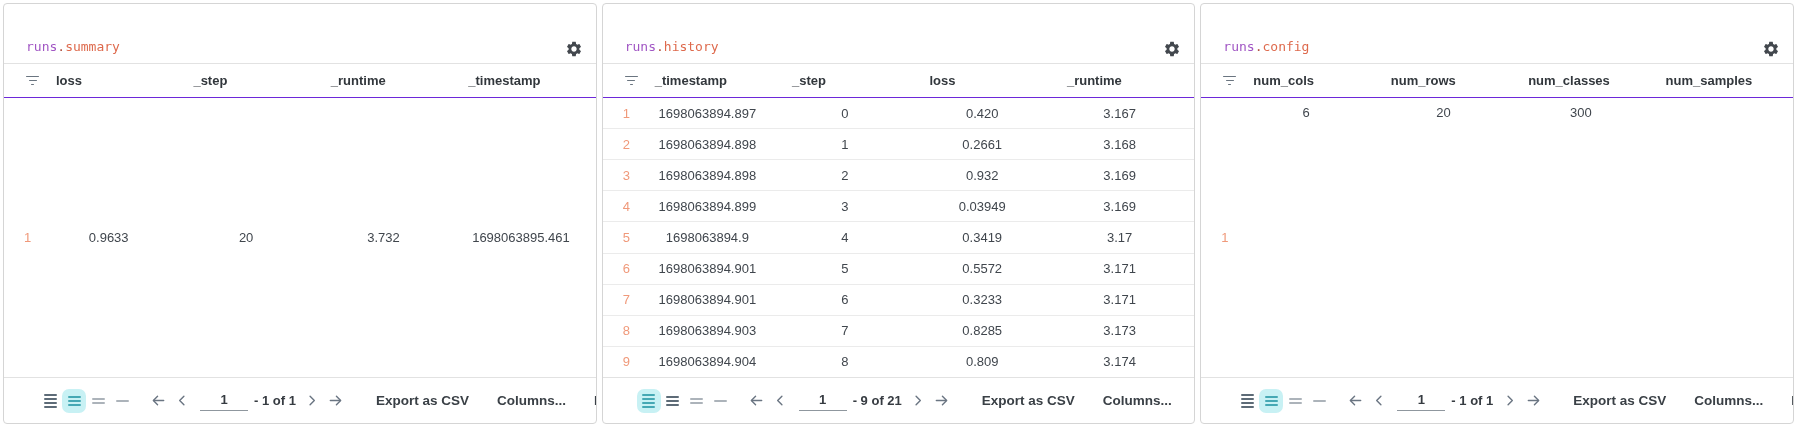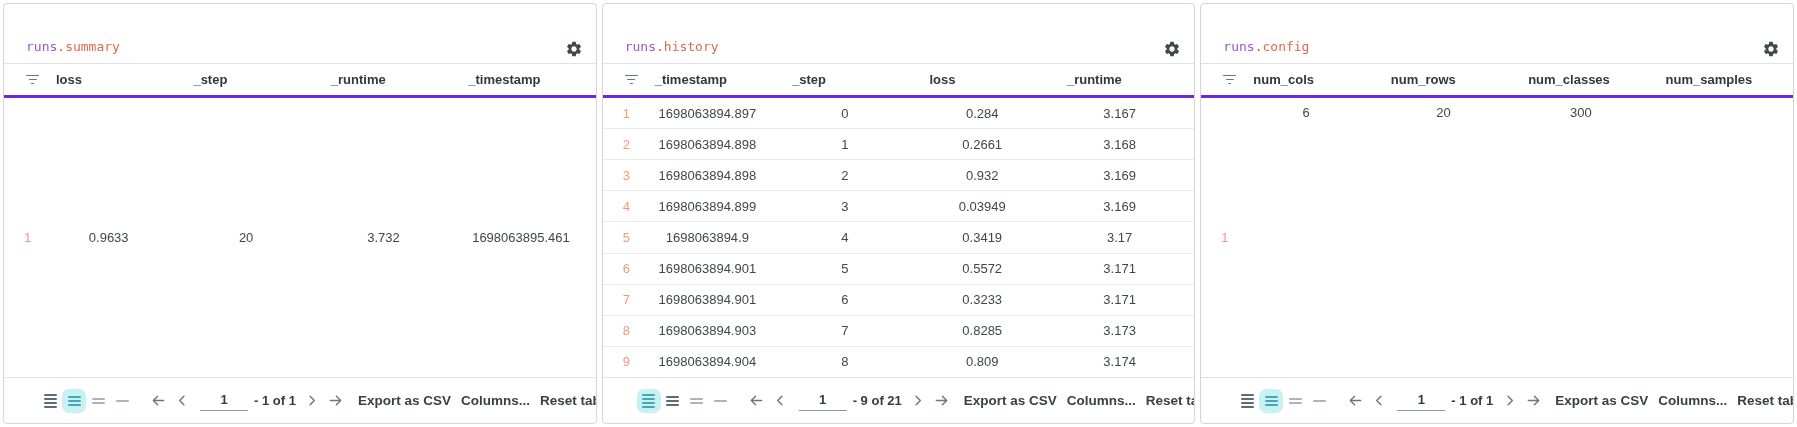--- a/index.html
+++ b/index.html
@@ -7,21 +7,21 @@
   *{box-sizing:border-box;}
   .dashboard{display:flex;gap:5px;padding:3px;height:427px;}
   .card{flex:1;background:#fff;border:1px solid #d5d5d5;border-radius:4px;display:flex;flex-direction:column;overflow:hidden;}
   .card-head{flex:0 0 60px;display:flex;align-items:flex-end;justify-content:space-between;padding:0 13px 9px 22px;border-bottom:1px solid #e2e2e2;}
   .panel-title{font-family:"DejaVu Sans Mono","Liberation Mono",monospace;font-size:13px;letter-spacing:0;white-space:nowrap;}
   .t-prefix{color:#a156c4;}
   .t-sep{color:#b05443;}
   .t-suffix{color:#de6a4d;}
   .gear-btn{width:18px;height:18px;color:#43484e;cursor:pointer;margin-bottom:-4px;flex:0 0 auto;}
   .gear-btn svg{width:18px;height:18px;display:block;}
-  .col-head{flex:0 0 34px;display:grid;grid-template-columns:42px repeat(4,1fr);align-items:center;border-bottom:3px solid #6d28d9;}
+  .col-head{flex:0 0 34px;display:grid;grid-template-columns:42px repeat(4,1fr);align-items:center;border-bottom:1px solid #6d28d9;}
   .filter-btn{justify-self:start;margin-left:20px;display:flex;flex-direction:column;align-items:center;gap:2.5px;cursor:pointer;padding:3px 2px;}
   .filter-btn .fbar{height:1.5px;background:#6a7580;border-radius:1px;display:block;}
   .fbar.b1{width:13px;}.fbar.b2{width:8px;}.fbar.b3{width:3px;}
   .col-h{font-size:13px;font-weight:700;color:#32373c;padding-left:10px;white-space:nowrap;overflow:hidden;cursor:pointer;}
   .tbody{flex:1 1 auto;display:flex;flex-direction:column;min-height:0;}
   .trow{display:grid;grid-template-columns:42px repeat(4,1fr);align-items:center;}
   .layout-rows .trow{flex:1;border-bottom:1px solid #ebebeb;}
   .layout-rows .trow:last-child{border-bottom:none;}
   .layout-center .trow{flex:1;}
   .layout-top .trow{flex:1;align-items:start;}
@@ -35,21 +35,21 @@
   .rh-btn .bar{width:13px;height:2px;border-radius:1px;display:block;}
   .rh-btn.dark .bar{background:#5d6b77;}
   .rh-btn.light .bar{background:#acb3ba;}
   .rh-btn.selected{background:#c8f1f4;}
   .rh-btn.selected .bar{background:#45a8b4;}
   .pg-arrow{width:24px;height:24px;display:flex;align-items:center;justify-content:center;color:#6a7582;cursor:pointer;flex:0 0 auto;}
   .pg-arrow svg{width:15px;height:15px;display:block;}
   .pg-arrow.first{margin-left:12px;}
   .pg-input{width:48px;border:none;border-bottom:1px solid #8f979e;text-align:center;font-family:"Liberation Sans","DejaVu Sans",sans-serif;font-size:13px;font-weight:600;color:#363b41;background:transparent;padding:2px 0 3px 0;margin:0 4px 0 6px;outline:none;}
   .pg-range{font-size:13px;font-weight:600;color:#363b41;white-space:nowrap;margin:0 4px 0 2px;}
-  .ft-btn{font-size:13.5px;font-weight:600;color:#3a4046;margin-left:10px;cursor:pointer;white-space:nowrap;}
+  .ft-btn{font-size:13.5px;font-weight:600;color:#3a4046;margin-left:28px;cursor:pointer;white-space:nowrap;}
 </style>
 </head>
 <body>
 
 <main class="dashboard">
   <section class="card">
     <div class="card-head">
       <div class="panel-title">
         <span class="t-prefix">runs</span><span class="t-sep">.</span><span class="t-suffix">summary</span>
       </div>
@@ -174,21 +174,21 @@
     <div class="col-h">_timestamp</div>
         <div class="col-h">_step</div>
         <div class="col-h">loss</div>
         <div class="col-h">_runtime</div>
       </div>
     <div class="tbody layout-rows">
         <div class="trow">
           <div class="idx">1</div>
           <div class="cell">1698063894.897</div>
           <div class="cell">0</div>
-          <div class="cell">0.284</div>
+          <div class="cell">0.420</div>
           <div class="cell">3.167</div>
         </div>
         <div class="trow">
           <div class="idx">2</div>
           <div class="cell">1698063894.898</div>
           <div class="cell">1</div>
           <div class="cell">0.2661</div>
           <div class="cell">3.168</div>
         </div>
         <div class="trow">

